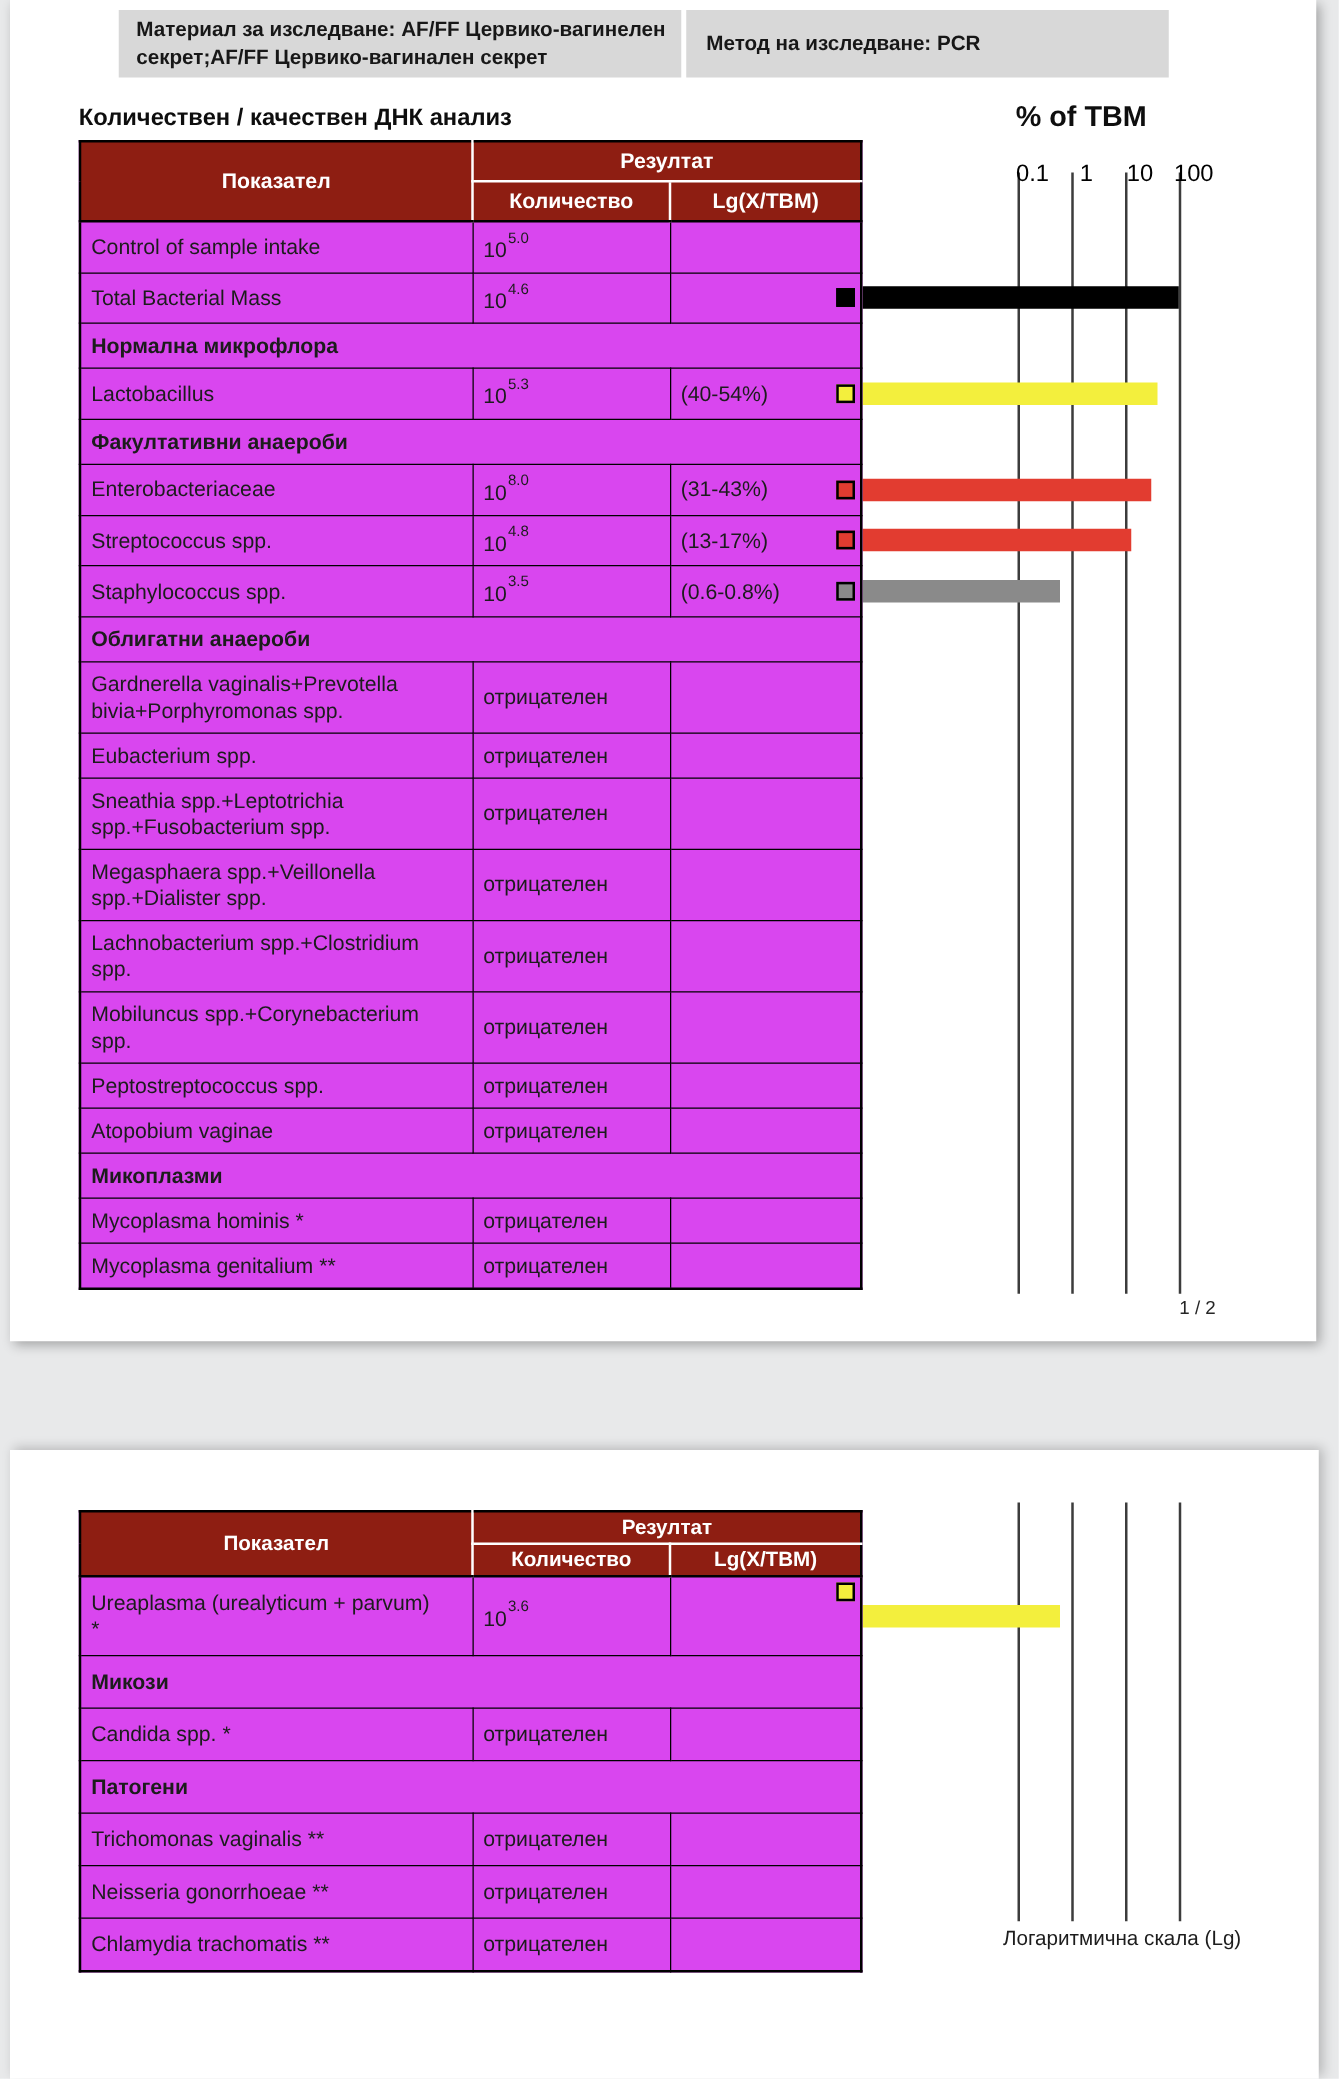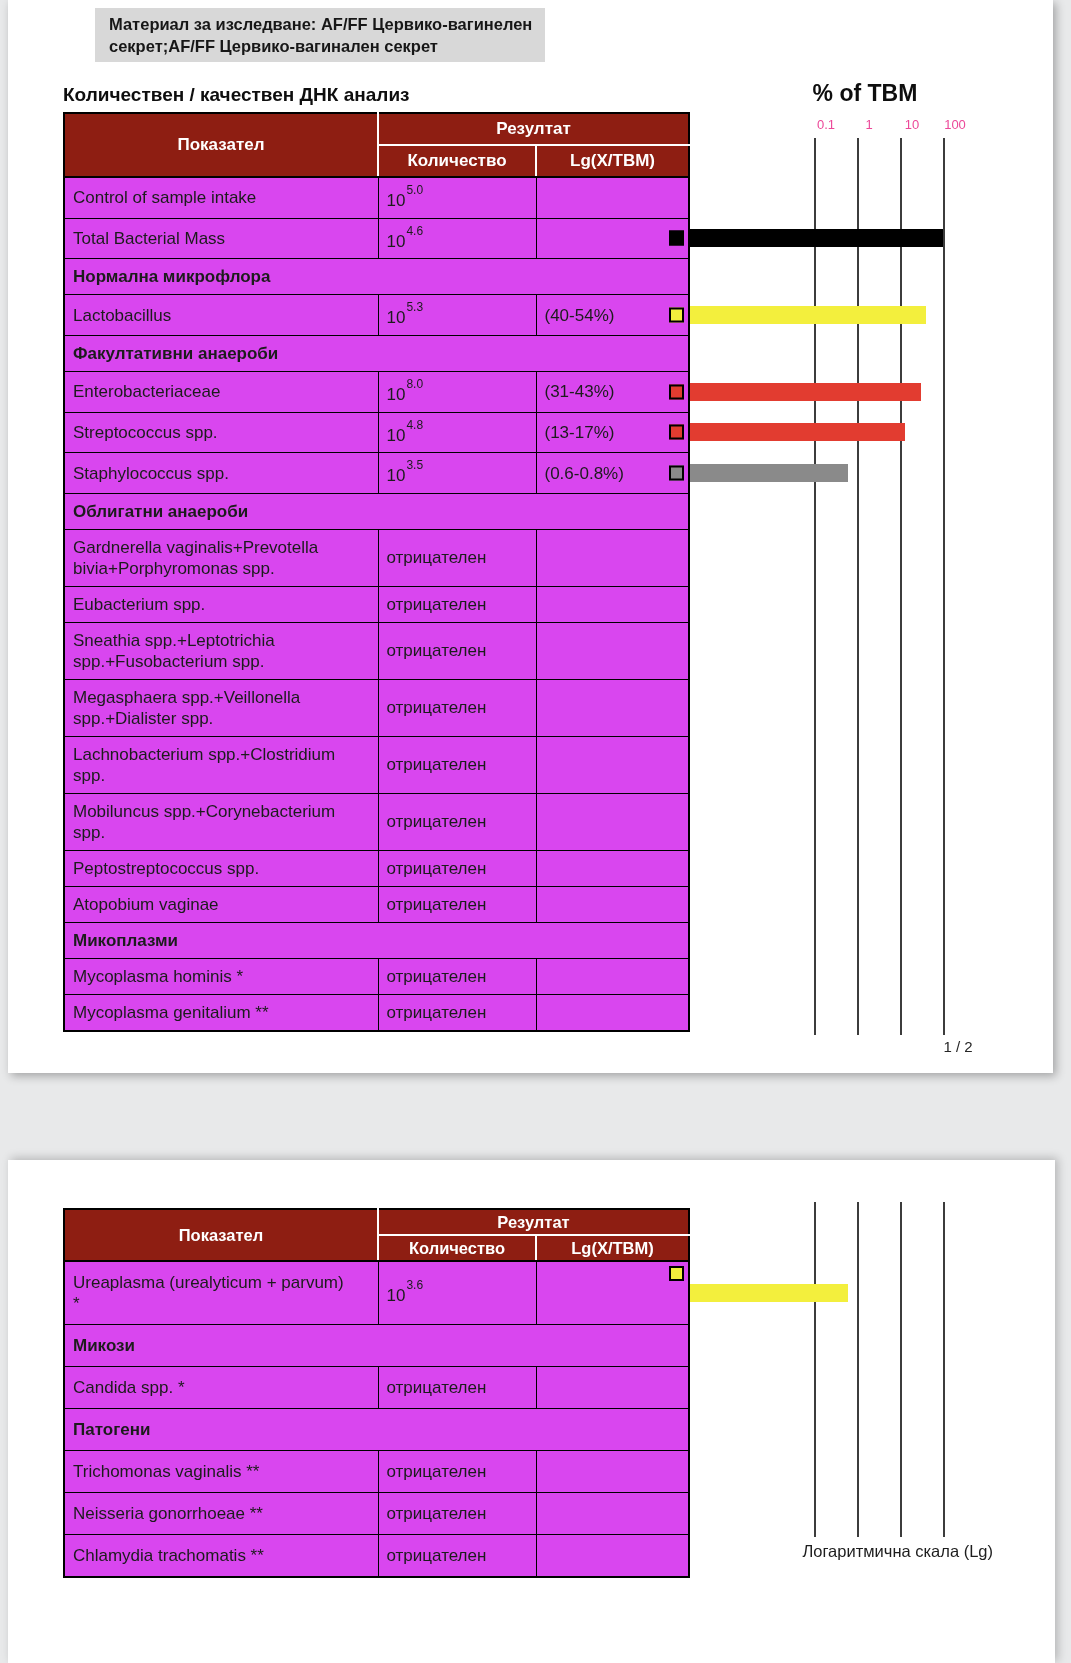--- a/index.html
+++ b/index.html
@@ -45,38 +45,41 @@
   #table1 .c-lg{padding:7px 5px 7px 8px;}
   #table2 .c-lg{padding:10px 5px 10px 8px;}
   .swatch{position:absolute;right:4px;top:50%;transform:translateY(-50%);
     width:15px;height:15px;border:2px solid #000;box-sizing:border-box;}
   .c-lg.top-align .swatch{top:4px;transform:none;}
   sup.exp{font-size:12px;position:relative;top:-5px;left:1px;}
 
   
   .chart-layer{position:absolute;left:0;top:0;right:0;bottom:0;pointer-events:none;}
   .vline{position:absolute;width:1.6px;background:#3c3c3c;}
-  .tick{position:absolute;transform:translateX(-50%);font-size:13px;color:#ec4899;}
+  .tick{position:absolute;transform:translateX(-50%);font-size:19px;color:#000000;margin-top:12px;}
   .bar{position:absolute;height:18px;}
 
   #pageNum{position:absolute;left:905px;top:1038px;width:90px;text-align:center;
     font-size:15px;color:#262626;}
   #scaleCaption{position:absolute;left:600px;top:382px;width:385px;text-align:right;
     font-size:16.5px;color:#1d1d1d;}
   #commentBox{position:absolute;left:54px;top:430px;width:930px;box-sizing:border-box;
     border:2px solid #4f4f4f;background:#efefef;padding:6px 12px;
     font-weight:bold;font-size:16.5px;line-height:23px;color:#121212;white-space:pre-line;}
 </style>
 </head>
 <body>
 
 <div class="page" id="page1">
   <div class="hdr-box" id="materialBox">
     <span>Материал за изследване: AF/FF Цервико-вагинелен
 секрет;AF/FF Цервико-вагинален секрет</span>
+  </div>
+  <div class="hdr-box" id="methodBox">
+    <span>Метод на изследване: PCR</span>
   </div>
 
   <div id="docTitle">Количествен / качествен ДНК анализ</div>
   <div id="chartHeading">% of TBM</div>
 
   <div class="chart-layer" id="chartLayer1">
       <div class="vline" style="left: 806px; top: 138px; height: 897px;"></div>
       <div class="tick" style="left: 818px; top: 117px;">0.1</div>
       <div class="vline" style="left: 849px; top: 138px; height: 897px;"></div>
       <div class="tick" style="left: 861px; top: 117px;">1</div>

